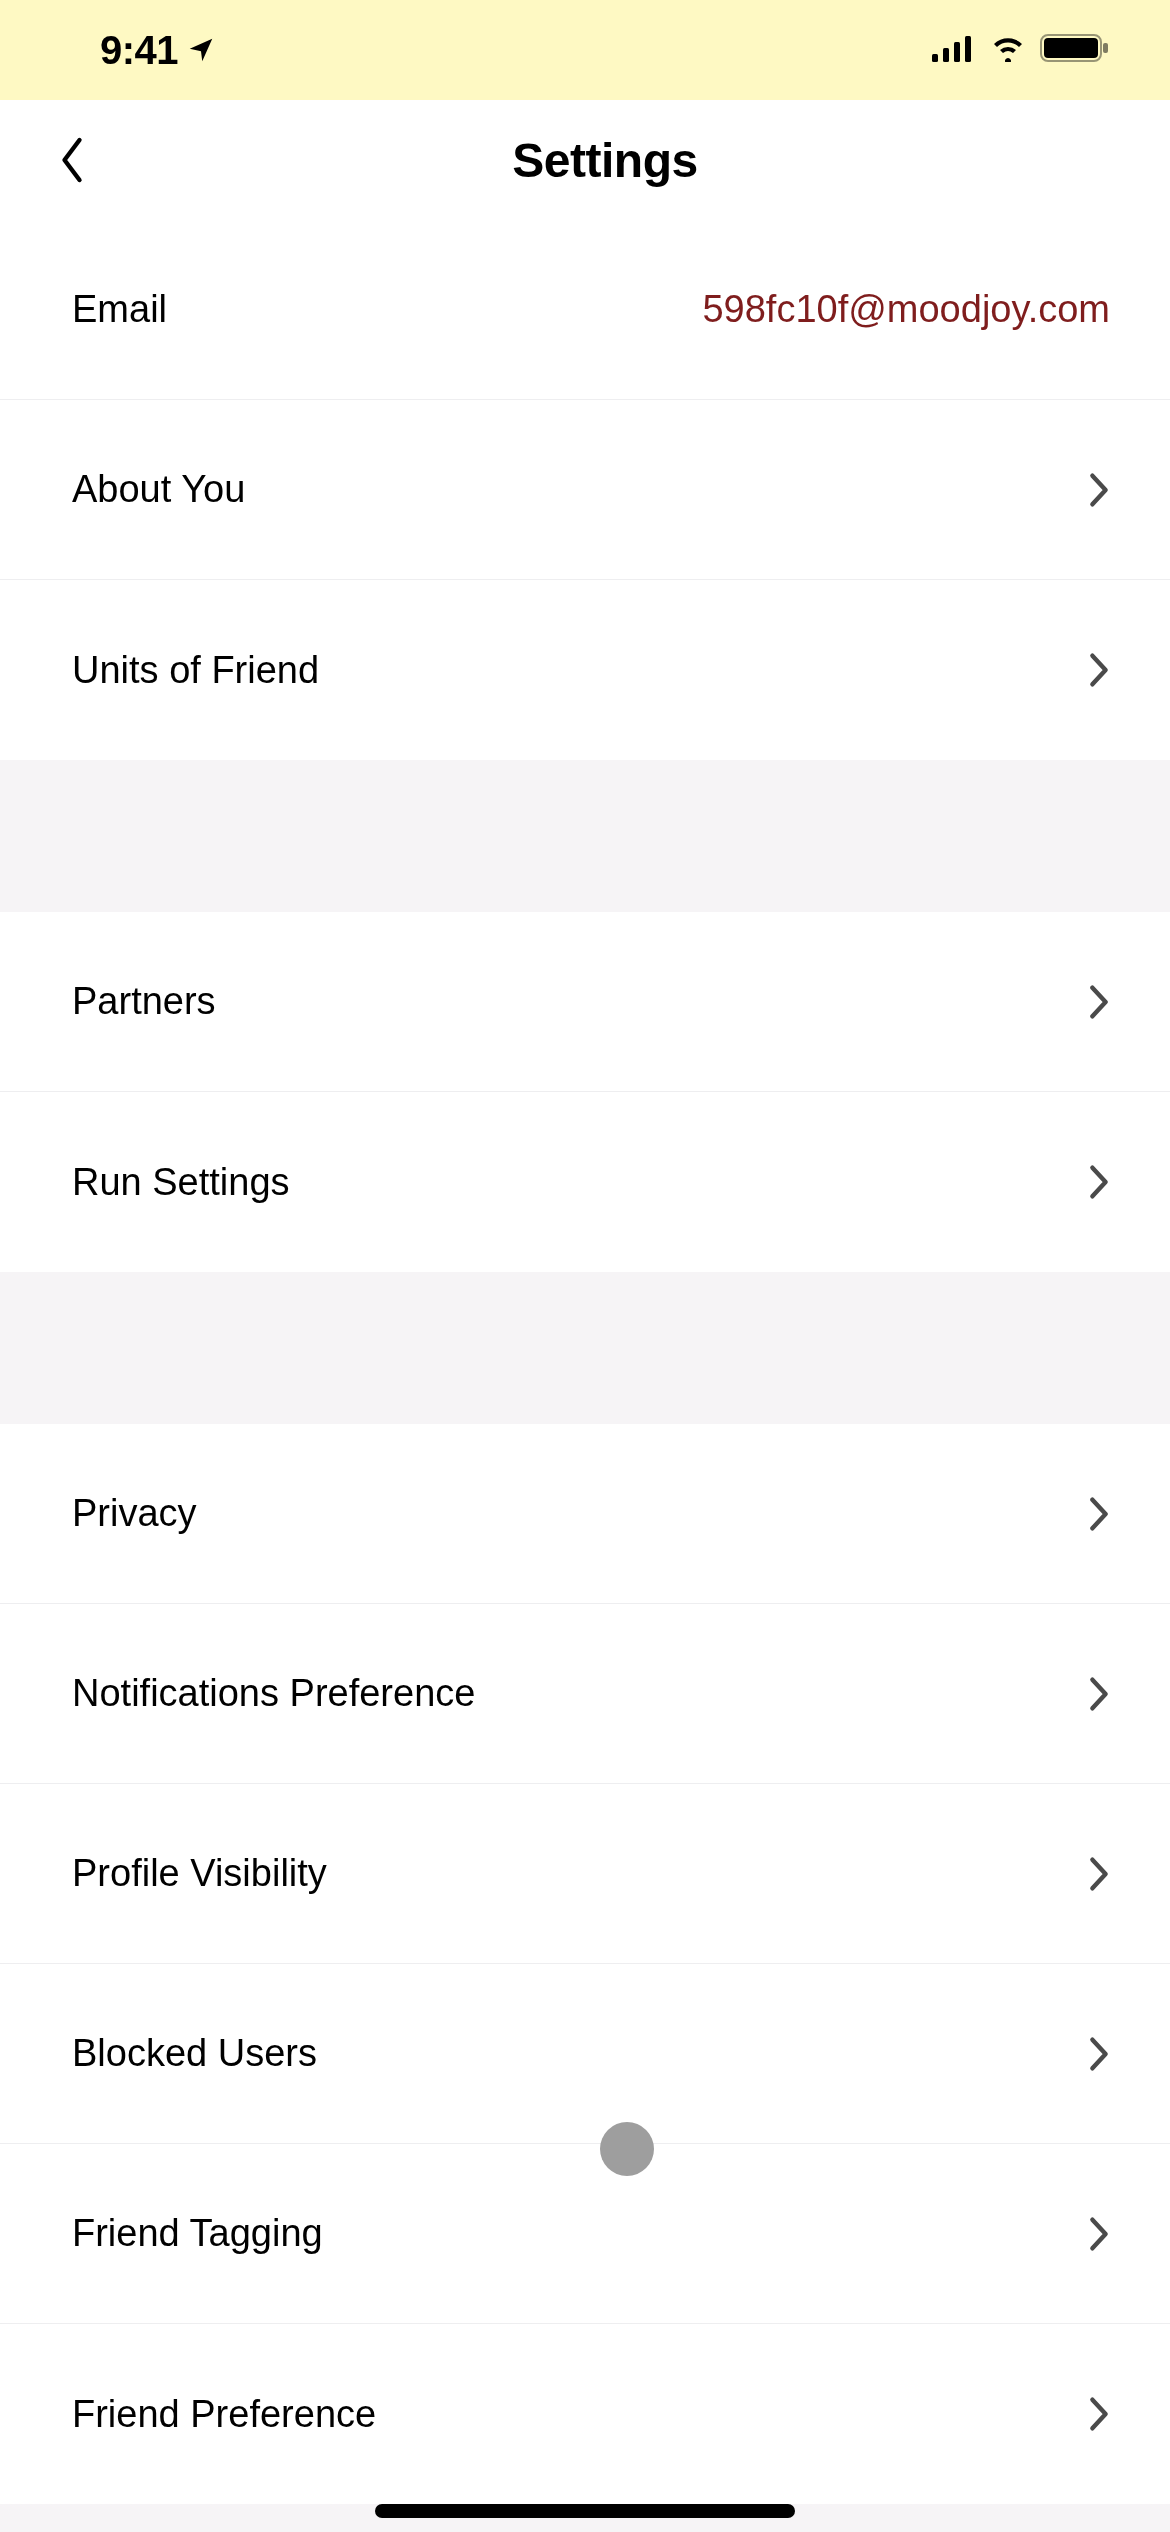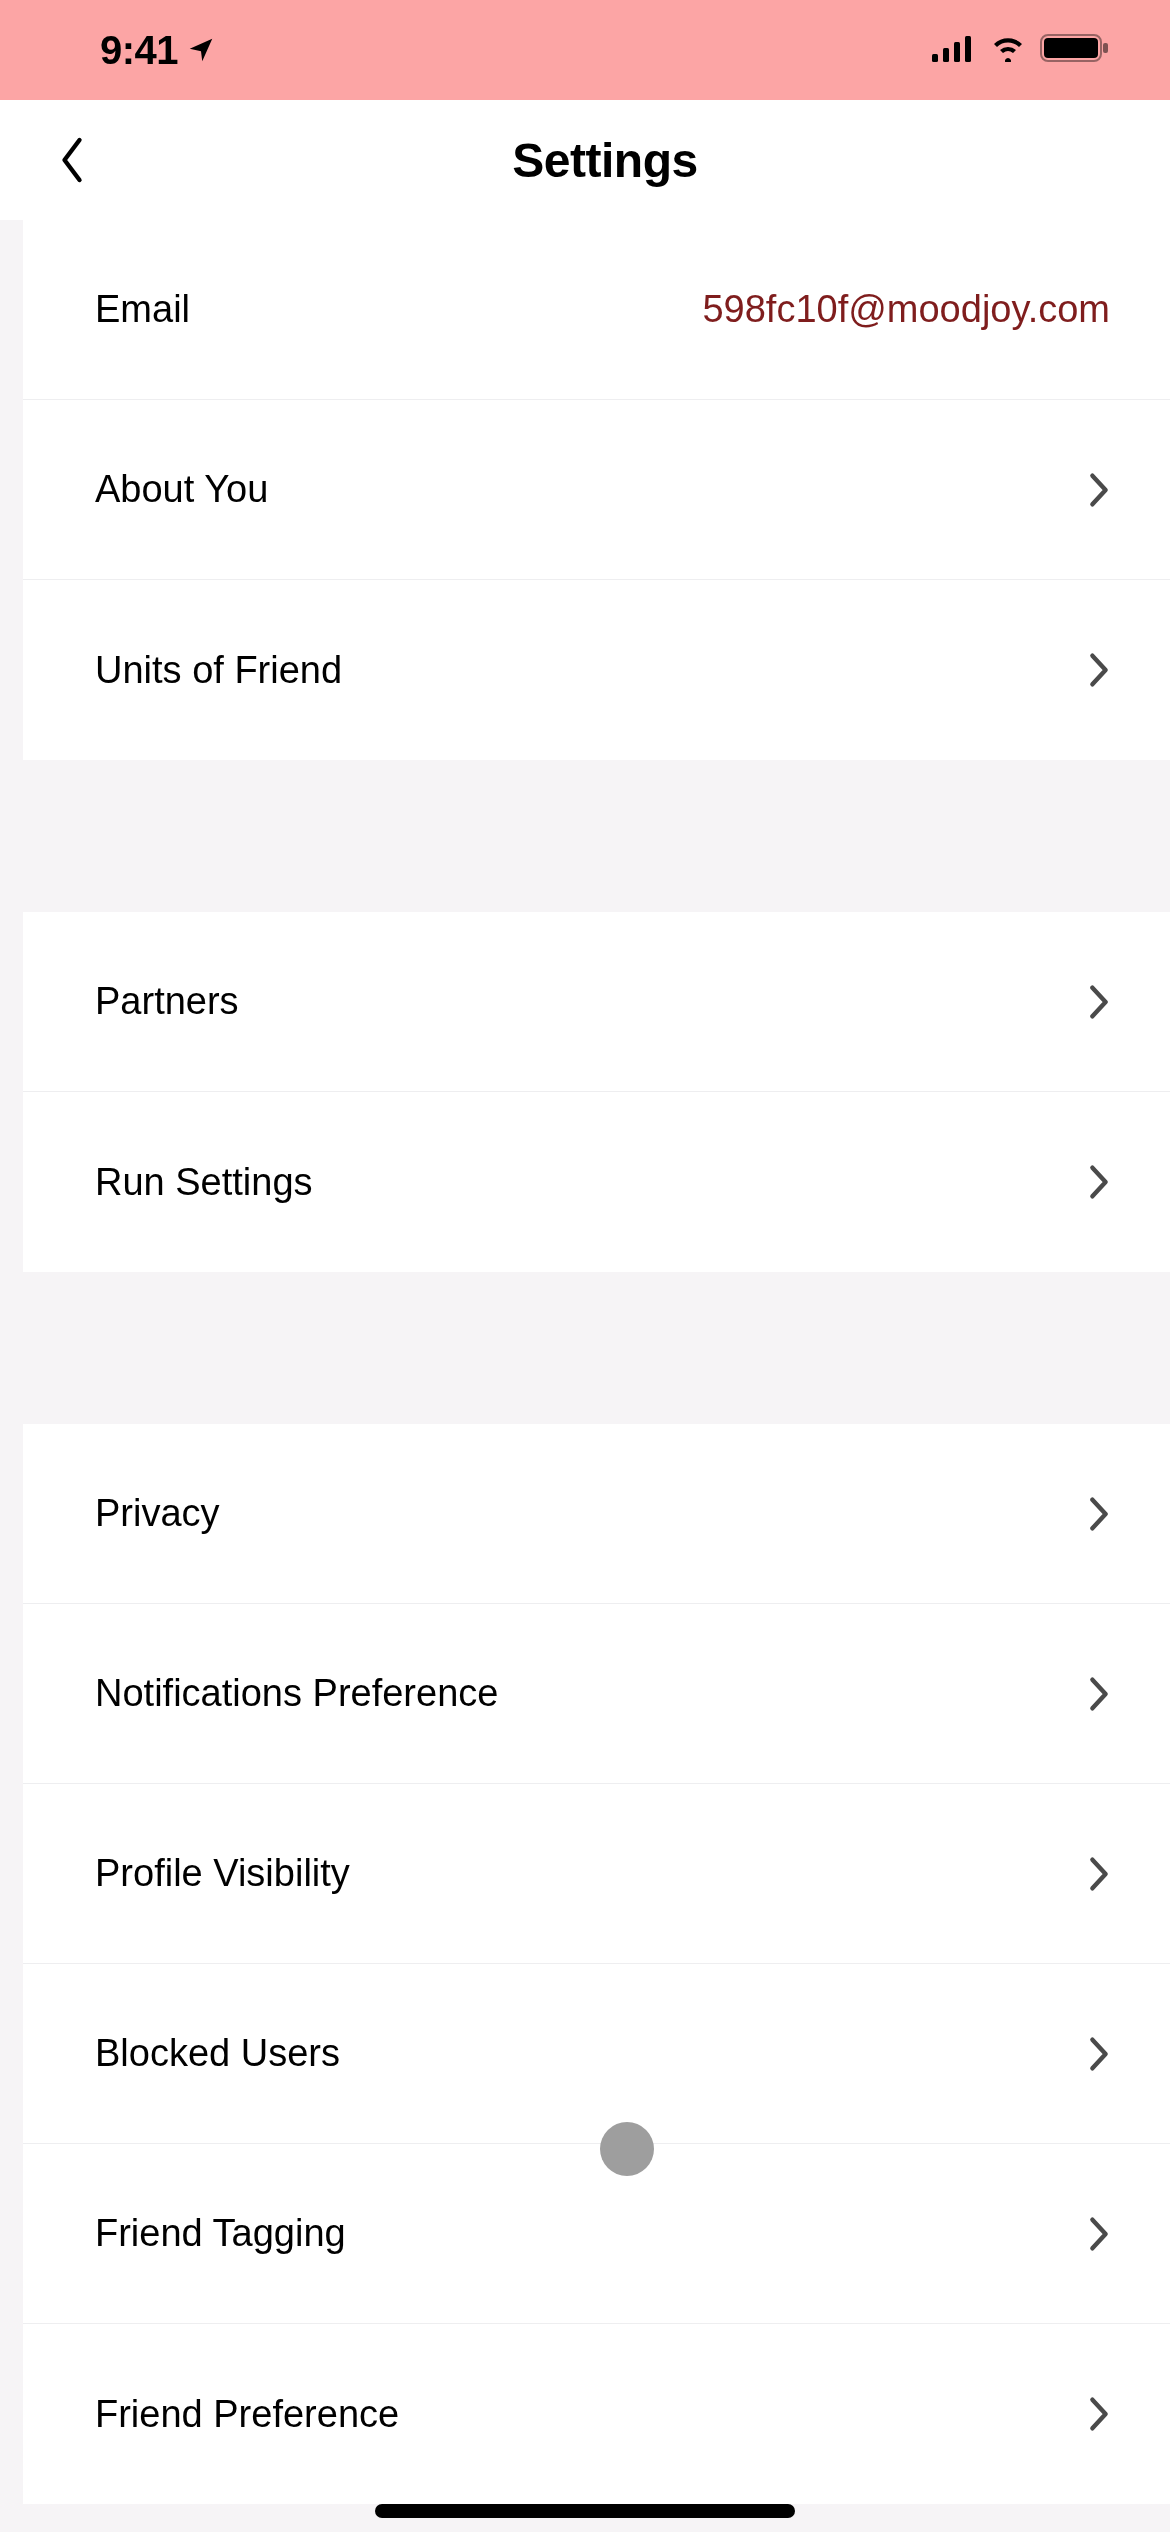--- a/index.html
+++ b/index.html
@@ -15,21 +15,21 @@
       background: #f6f4f6;
       overflow: hidden;
       position: relative;
     }
     .status-bar {
       height: 100px;
       display: flex;
       align-items: center;
       justify-content: space-between;
       padding: 0 60px 0 100px;
-      background: #fca5a5;
+      background: #fef9c3;
     }
     .status-left {
       display: flex;
       align-items: center;
       gap: 8px;
     }
     .status-time {
       font-size: 40px;
       font-weight: 600;
       letter-spacing: -0.5px;
@@ -64,21 +64,20 @@
     .page-title {
       flex: 1;
       text-align: center;
       font-size: 48px;
       font-weight: 700;
       letter-spacing: -0.5px;
       margin-left: 40px;
     }
     .section {
       background: #fff;
-      margin-left: 23px;
     }
     .row {
       display: flex;
       align-items: center;
       justify-content: space-between;
       height: 180px;
       padding: 0 60px 0 72px;
       border-bottom: 1px solid #eeeef0;
       background: #fff;
     }

